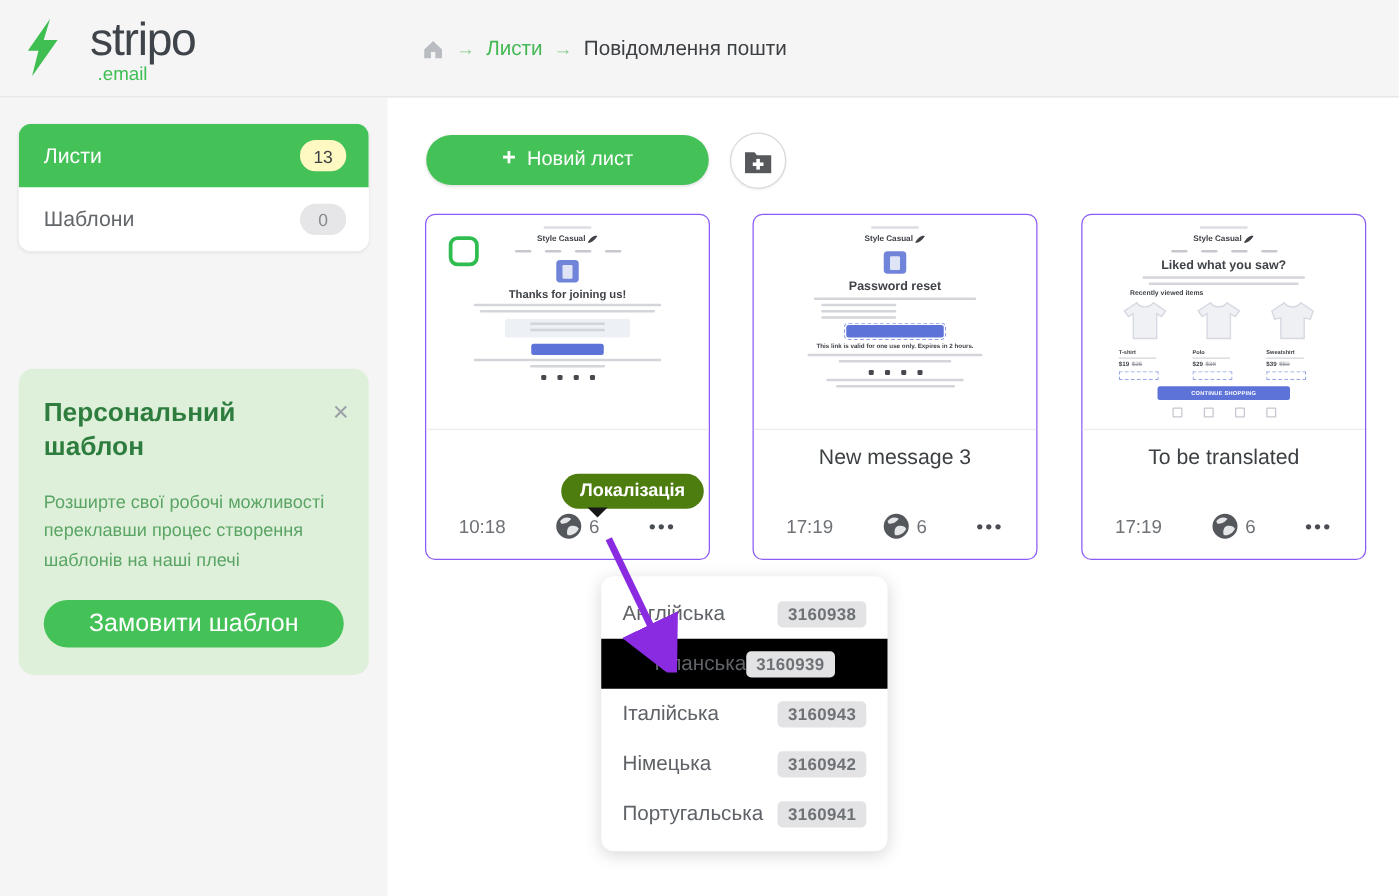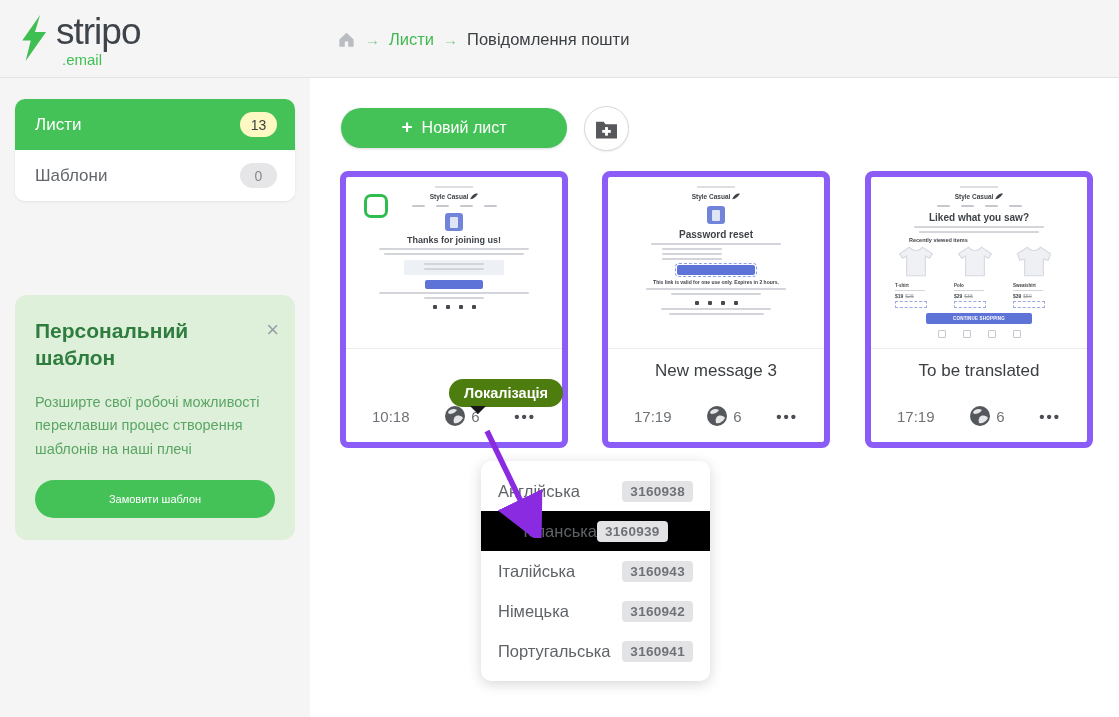--- a/index.html
+++ b/index.html
@@ -4,21 +4,21 @@
 <style>
   * { margin:0; padding:0; box-sizing:border-box; }
   html,body { width:1119px; height:717px; overflow:hidden; background:#fff;
     font-family:"Liberation Sans", sans-serif; }
   #app { position:relative; width:1119px; height:717px; }
 
   
   .header { position:absolute; left:0; top:0; width:1119px; height:78px;
     background:#f5f5f6; border-bottom:1px solid #e3e3e5; z-index:2; }
   .logo { position:absolute; left:18px; top:13px; display:flex; align-items:flex-start; }
-  .logo-text { margin-left:4px; line-height:1; }
+  .logo-text { margin-left:20px; line-height:1; }
   .logo-brand { font-size:37px; color:#3e4449; font-weight:500; letter-spacing:-1px; }
   .logo-suffix { font-size:15px; color:#3fbf52; font-weight:500; margin-top:2px; padding-left:6px; }
   .breadcrumb { position:absolute; left:337px; top:0; height:78px; display:flex;
     align-items:center; gap:9px; font-size:16.5px; }
   .bc-arrow { color:#86cb8c; font-size:15px; }
   .bc-link { color:#44b853; cursor:pointer; }
   .bc-current { color:#3c4043; }
 
   
   .sidebar { position:absolute; left:0; top:78px; width:310px; height:639px; background:#f5f5f6; }
@@ -37,35 +37,35 @@
     padding:0 16px 0 20px; font-size:17px; color:#63676b; cursor:pointer; }
   .badge-beta { background:#e2ad52; color:#fff; font-weight:bold; font-size:13px;
     padding:4px 10px; border-radius:4px; }
   .promo { position:absolute; left:15px; top:217px; width:280px; border-radius:12px;
     background:#dff0da; padding:22px 20px 22px; }
   .promo-close { position:absolute; right:16px; top:24px; color:#9aa0a6; font-size:22px;
     line-height:1; cursor:pointer; }
   .promo-title { color:#2e7d3f; font-size:21px; font-weight:bold; line-height:1.3; width:205px; }
   .promo-body { margin-top:19px; color:#5aa565; font-size:14.5px; line-height:1.62; }
   .promo-btn { margin-top:19px; width:100%; height:38px; border:none; border-radius:19px;
-    background:#44c258; color:#fff; font-size:11px; font-family:inherit; cursor:pointer; }
+    background:#44c258; color:#fff; font-size:20px; font-family:inherit; cursor:pointer; }
 
   
   .new-letter { position:absolute; left:341px; top:108px; width:226px; height:40px;
     border:none; border-radius:20px; background:#44c258; color:#fff; font-size:16px;
     font-family:inherit; display:flex; align-items:center; justify-content:center; gap:9px;
     cursor:pointer; box-shadow:0 1px 3px rgba(0,0,0,.15); }
   .nl-plus { font-size:19px; font-weight:bold; margin-top:-2px; }
   .folder-btn { position:absolute; left:584px; top:106px; width:45px; height:45px;
     border-radius:50%; background:#fff; border:1px solid #d9d9db; cursor:pointer;
     display:flex; align-items:center; justify-content:center; box-shadow:0 1px 2px rgba(0,0,0,.08); }
 
   
   .card { position:absolute; top:171px; width:228px; height:277px; background:#fff;
-    border:6px solid #8b5cf6; border-radius:8px; z-index:1; }
+    border:1px solid #8b5cf6; border-radius:8px; z-index:1; }
   .card.c1 { left:340px; } .card.c2 { left:602px; } .card.c3 { left:865px; }
   .preview { height:172px; border-bottom:1px solid #ececee; padding:7px 12px 0; overflow:hidden; }
   .card-title { text-align:center; margin-top:12px; font-size:17px; color:#3c4043; }
   .card-footer { position:absolute; left:0; right:0; bottom:15px; display:flex;
     align-items:center; justify-content:space-between; padding:0 26px; }
   .time { color:#6f7377; font-size:15px; }
   .langs { display:flex; align-items:center; gap:5px; cursor:pointer; color:#6f7377; font-size:15px; }
   .more { color:#4a4d52; font-size:15px; font-weight:bold; letter-spacing:2px; cursor:pointer; }
   .checkbox { position:absolute; left:18px; top:17px; width:24px; height:24px;
     border:3px solid #2ebd4e; border-radius:7px; background:#fff; cursor:pointer; }

